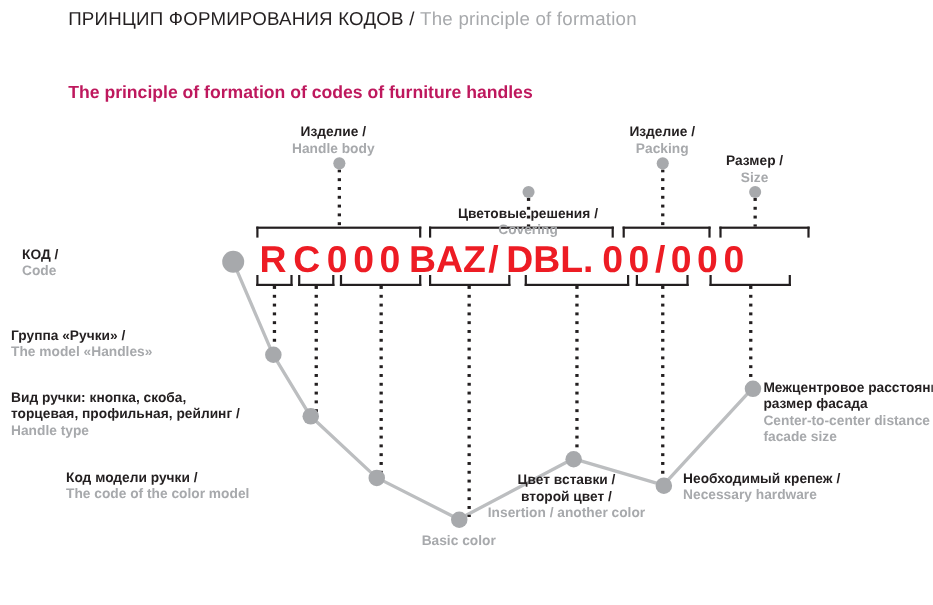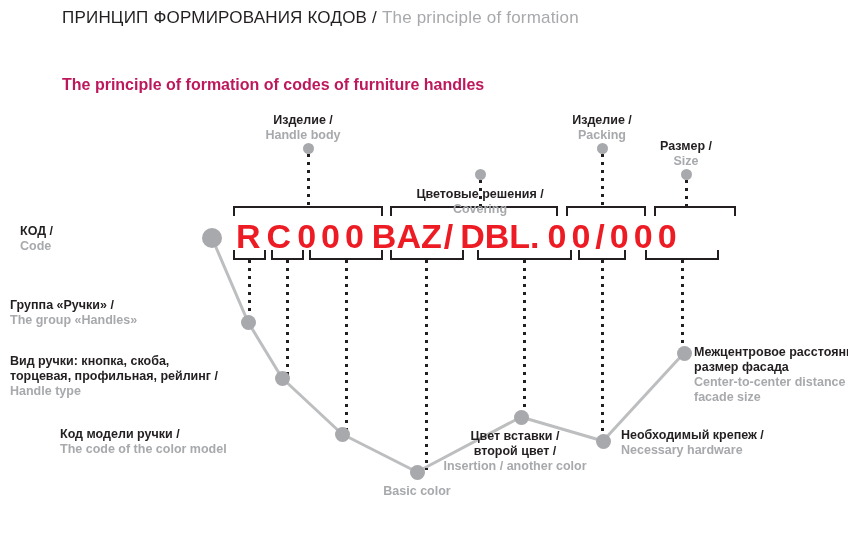--- a/index.html
+++ b/index.html
@@ -207,21 +207,21 @@
     <span class="en">Size</span>
   </div>
 
   <div class="lbl r" style="left:20px; top:224px; width:178px;">
     <span class="ru">КОД /</span>
     <span class="en">Code</span>
   </div>
 
   <div class="lbl r" style="left:10px; top:298px; width:228px;">
     <span class="ru">Группа «Ручки» /</span>
-    <span class="en">The group «Handles»</span>
+    <span class="en">The model «Handles»</span>
   </div>
 
   <div class="lbl r" style="left:10px; top:354px; width:262px;">
     <span class="ru">Вид ручки: кнопка, скоба,</span>
     <span class="ru">торцевая, профильная, рейлинг /</span>
     <span class="en">Handle type</span>
   </div>
 
   <div class="lbl r" style="left:60px; top:427px; width:272px;">
     <span class="ru">Код модели ручки /</span>

